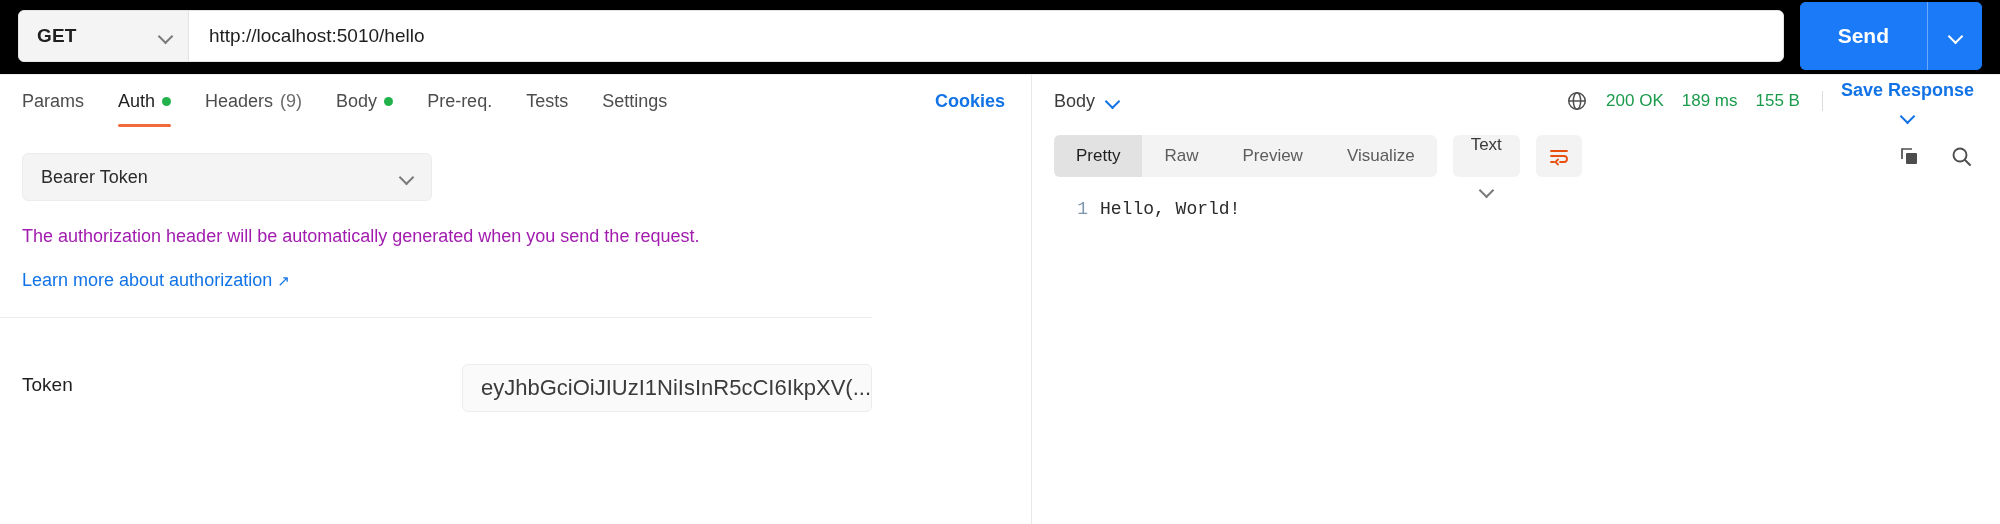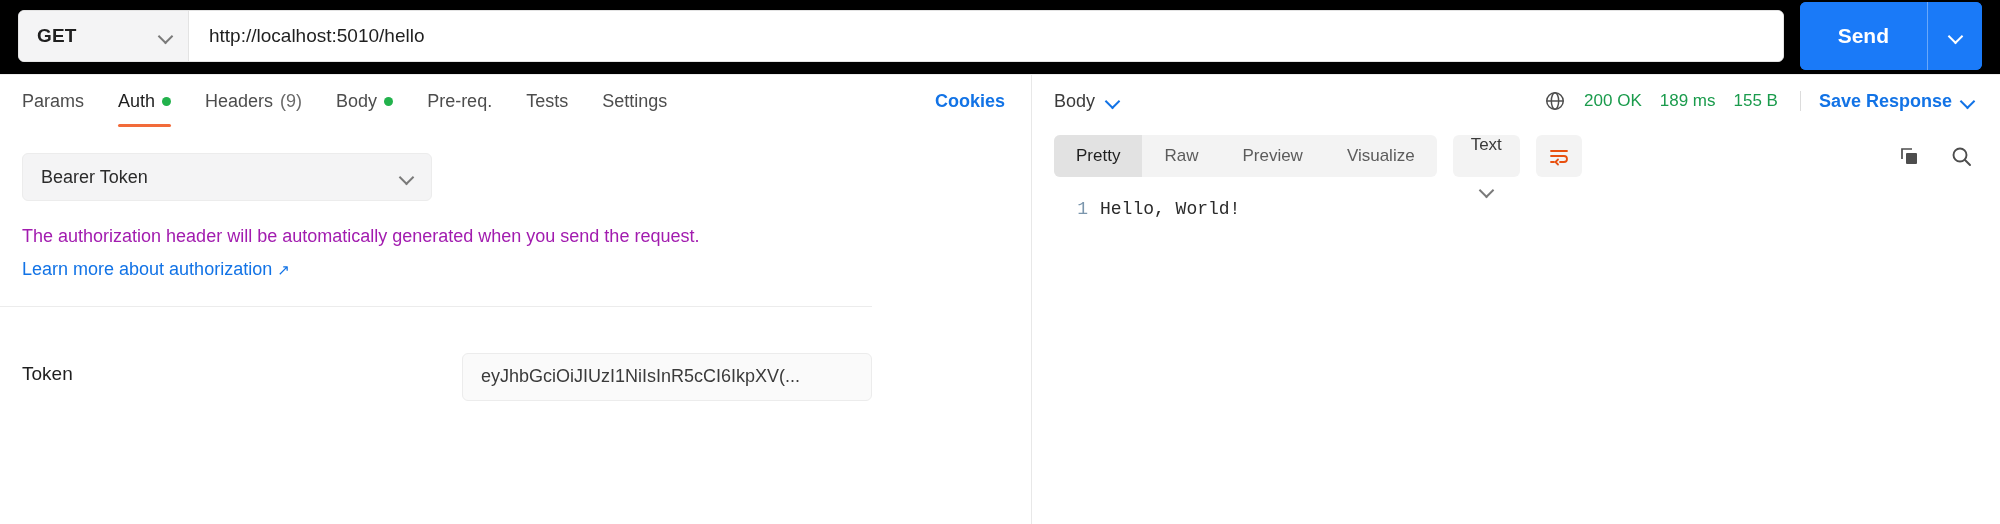--- a/index.html
+++ b/index.html
@@ -114,45 +114,45 @@
   .auth-label { width: 440px; flex: 0 0 440px; font-size: 19px; color: #1f1f1f; padding-top: 10px; }
   .auth-control { flex: 1 1 auto; max-width: 410px; }
   .fake-select {
     height: 48px; background: #f4f4f5; border: 1px solid #ececec; border-radius: 6px;
     display: flex; align-items: center; justify-content: space-between;
     padding: 0 18px; font-size: 18px; color: #2b2b2b; cursor: pointer;
   }
   .fake-input {
     height: 48px; background: #fafafa; border: 1px solid #ececec; border-radius: 6px;
     display: flex; align-items: center;
-    padding: 0 18px; font-size: 18px; color: #3b3b3b; cursor: text;
+    padding: 0 18px; font-size: 22px; color: #3b3b3b; cursor: text;
     overflow: hidden; white-space: nowrap;
   }
   .auth-note { padding: 18px 22px 0 22px; }
   .auth-note .note-text { font-size: 18px; color: #a21caf; line-height: 1.55; }
   .auth-note .note-link {
     display: inline-flex; align-items: center; gap: 5px;
-    font-size: 18px; color: #1273e6; cursor: pointer; margin-top: 8px;
+    font-size: 18px; color: #1273e6; cursor: pointer; margin-top: 19px;
   }
   .arrow-ne { font-size: 15px; line-height: 1; }
   .divider { height: 1px; background: #ececec; margin: 26px 22px 0 0; margin-left: 0; width: 872px; }
 
   
   .resp-head {
     height: 52px; flex: 0 0 52px;
     display: flex; align-items: center; justify-content: space-between;
     padding: 0 26px 0 22px;
   }
   .resp-body-sel { display: flex; align-items: center; gap: 11px; cursor: pointer; }
   .resp-body-sel .lbl { font-size: 18px; color: #3b3b3b; }
   .resp-meta { display: flex; align-items: center; gap: 0; }
   .globe { width: 22px; height: 22px; margin-right: 18px; }
   .meta-item { font-size: 17px; color: #1a9b4c; margin-right: 18px; white-space: nowrap; }
   .meta-sep { width: 1px; height: 20px; background: #dcdcdc; margin: 0 18px 0 4px; }
-  .save-resp { display: flex; align-items: center; gap: 9px; font-size: 18px; font-weight: 700; color: #1273e6; cursor: pointer; }
+  .save-resp { display: flex; align-items: center; gap: 9px; font-size: 18px; font-weight: 700; color: #1273e6; cursor: pointer; flex-direction: column; }
 
   
   .resp-viewbar {
     height: 58px; flex: 0 0 58px;
     display: flex; align-items: center; justify-content: space-between;
     padding: 0 26px 0 22px;
   }
   .view-left { display: flex; align-items: center; gap: 16px; }
   .seg {
     display: flex; align-items: stretch; background: #f3f3f3; border-radius: 6px; overflow: hidden; height: 42px;

